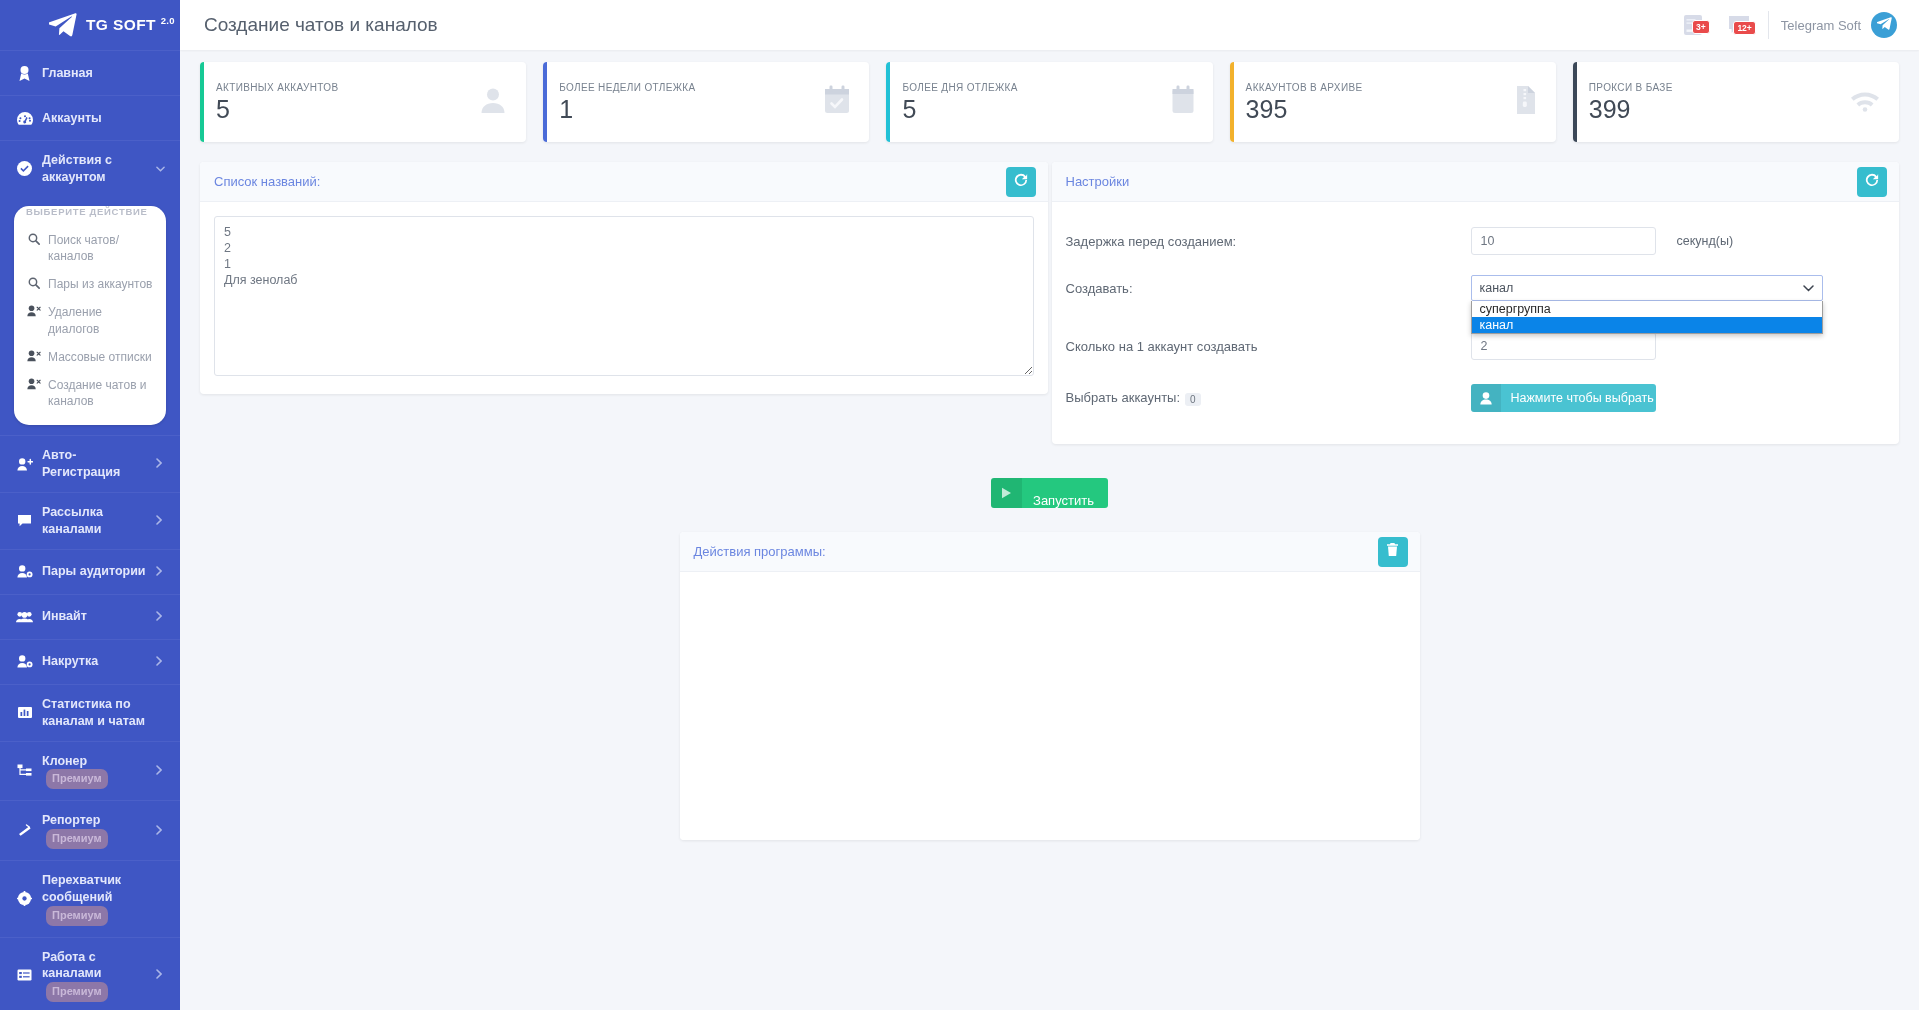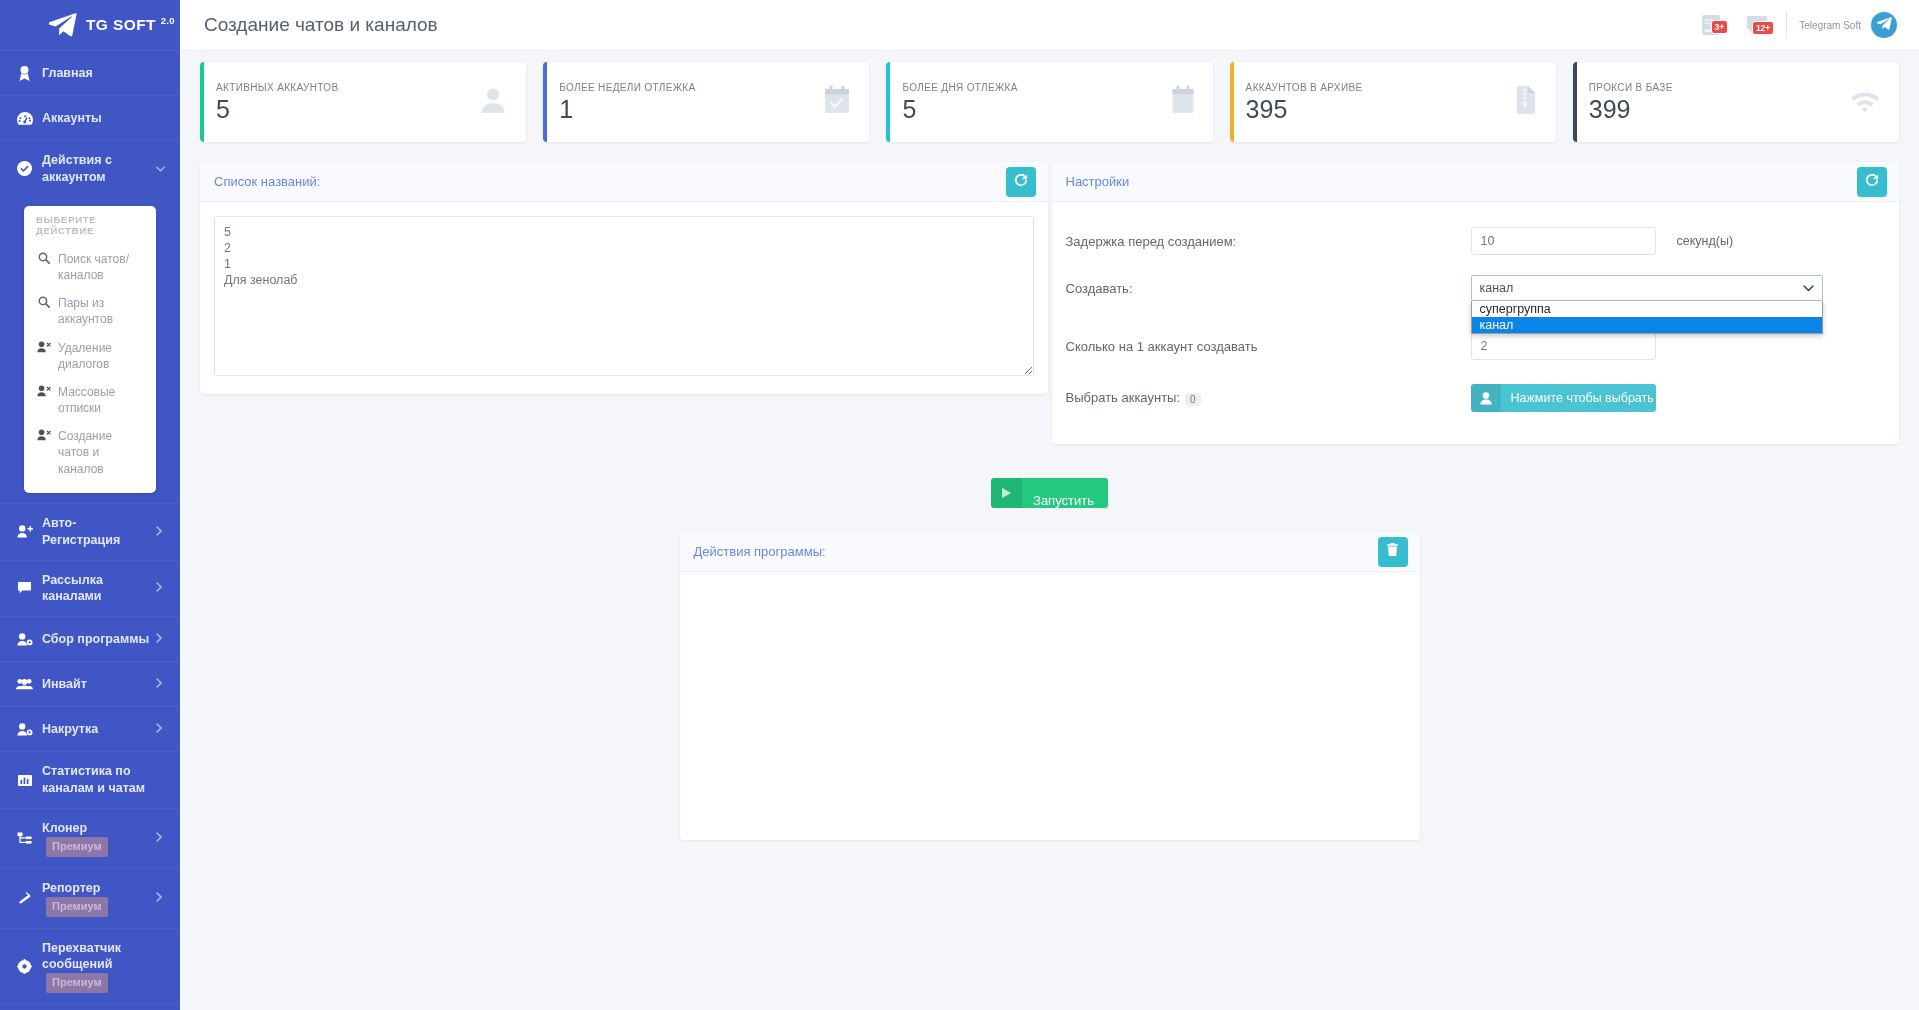--- a/index.html
+++ b/index.html
@@ -59,37 +59,37 @@
     margin-left: 4px;
   }
   .caret-down { color:#aab6e8; }
   .badge-prem {
     display: inline-block;
     background: #8d77a8;
     color: #c9b8d8;
     font-size: 11px;
     font-weight: bold;
     padding: 2px 6px 3px;
-    border-radius: 2px;
+    border-radius: 7px;
     margin-left: 4px;
     vertical-align: middle;
   }
   .nav-section {
     color: #b3bff0; font-size: 10px; font-weight: bold;
     letter-spacing: .8px;
     padding: 12px 16px 6px;
     border-top: 1px solid #4b60c9;
   }
 
   
   .submenu {
-    margin: 9px 24px 10px;
+    margin: 9px 14px 10px;
     background: #ffffff;
-    border-radius: 5px;
-    padding: 8px 0 10px;
+    border-radius: 15px;
+    padding: 0 0 10px;
     box-shadow: 0 1px 3px rgba(0,0,0,.14);
   }
   .submenu-title {
     color: #b9bdc9; font-size: 9.5px; font-weight: bold;
     letter-spacing: .7px; padding: 0 12px 9px; text-transform: uppercase;
   }
   .submenu-item {
     display: flex; align-items: flex-start;
     padding: 6px 10px 6px 12px;
     color: #9aa0ad; font-size: 12px; font-weight: normal;
@@ -116,21 +116,21 @@
   .page-title { font-size: 19px; color: #56606e; font-weight: normal; }
   .topbar-right { margin-left: auto; display: flex; align-items: center; gap: 0; }
   .tb-icon { position: relative; width: 46px; display:flex; align-items:center; justify-content:center; cursor:pointer; }
   .tb-badge {
     position: absolute; top: 6px; right: 6px;
     background: #e94b4b; color: #fff; font-size: 8.5px; font-weight: bold;
     border-radius: 3px; padding: 1px 3px; line-height: 1.2;
     border: 1px solid #fff;
   }
   .tb-sep { width: 1px; height: 28px; background: #e3e6ec; margin: 0 12px 0 6px; }
-  .tb-user { font-size: 10px; color: #8d95a3; margin-right: 10px; }
+  .tb-user { font-size: 13px; color: #8d95a3; margin-right: 10px; }
   .tb-avatar {
     width: 26px; height: 26px; border-radius: 50%;
     background: #3a9fd6;
     display: flex; align-items: center; justify-content: center;
   }
 
   .content { flex: 1 1 auto; overflow: hidden; padding: 12px 20px 0 20px; position: relative; }
 
   
   .stats { display: flex; gap: 17px; }
@@ -413,21 +413,21 @@
 
     <div class="nav-item">
       <span class="nav-ico">
         <svg width="16" height="13" viewBox="0 0 16 13">
             <circle cx="5.2" cy="3.4" r="3.2" fill="#fff"></circle>
             <path d="M.4 12.6c0-2.9 2.1-4.6 4.8-4.6s4.8 1.7 4.8 4.6z" fill="#fff"></path>
             <circle cx="12.6" cy="9.4" r="2.9" fill="#fff"></circle>
             <circle cx="12.6" cy="9.4" r="1.1" fill="#3f56c4"></circle>
           </svg>
       </span>
-      <span class="nav-label">Сбор программы</span>
+      <span class="nav-label">Пары аудитории</span>
       <span class="nav-caret">
         <svg width="6" height="10" viewBox="0 0 6 10">
             <path d="M1 1l4 4-4 4" stroke="#aab6e8" stroke-width="1.6" fill="none" stroke-linecap="round"></path>
           </svg>
       </span>
     </div>
 
     <div class="nav-item">
       <span class="nav-ico">
         <svg width="17" height="12" viewBox="0 0 18 12">

